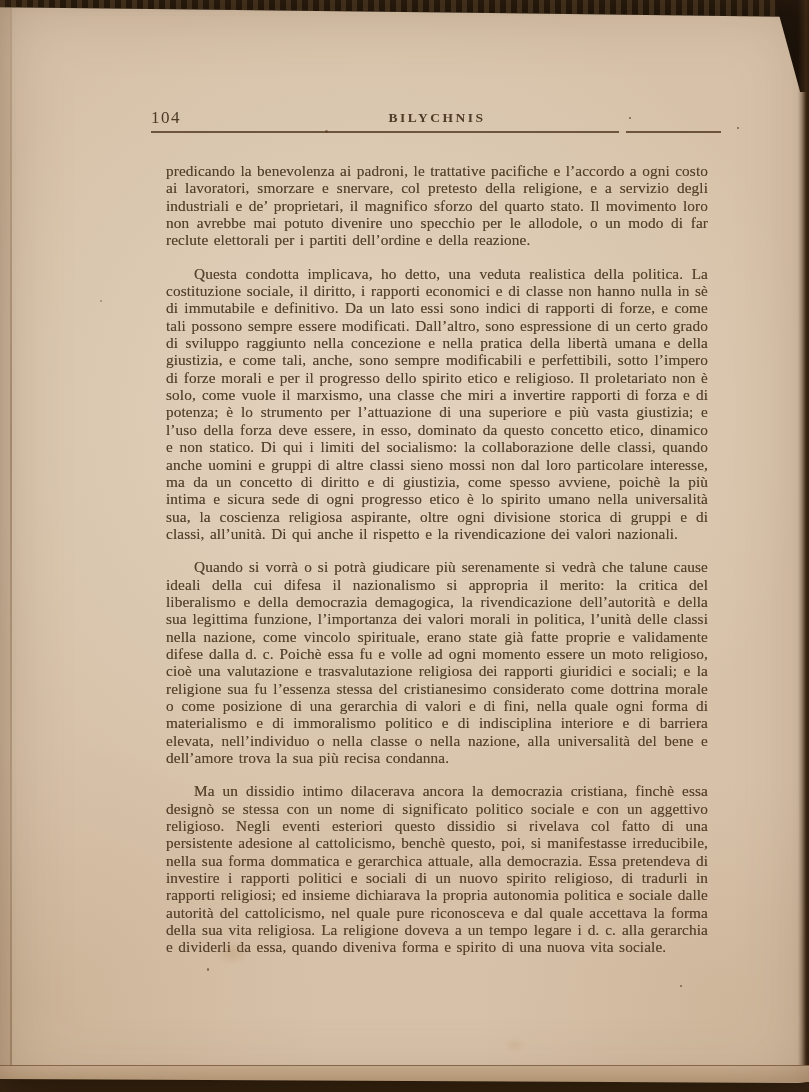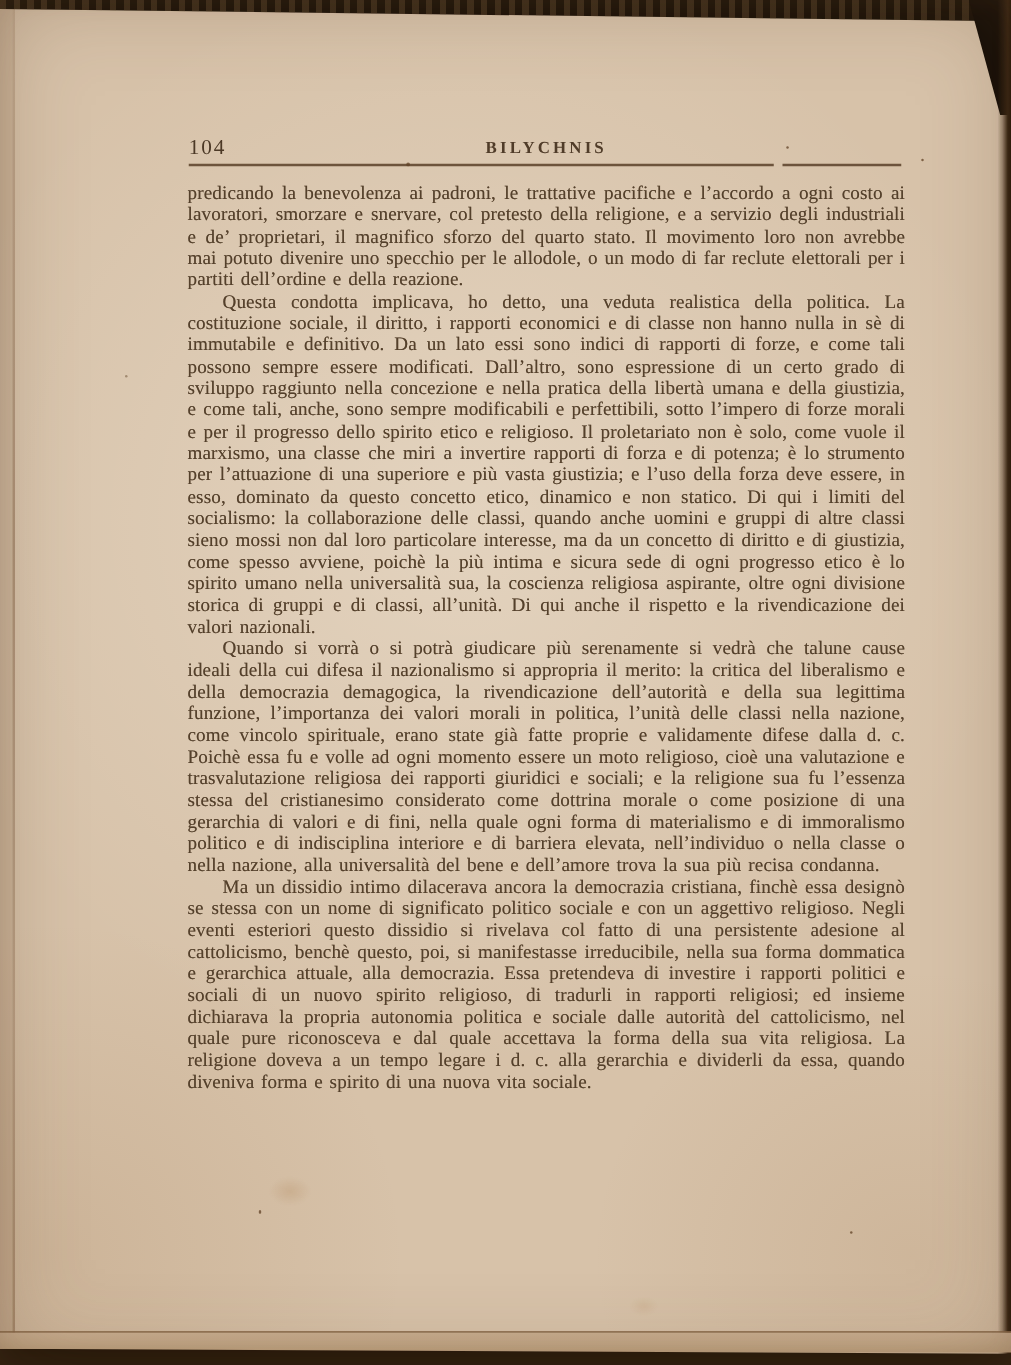--- a/index.html
+++ b/index.html
@@ -96,21 +96,21 @@
 
   .body-text {
     position: absolute; left: 150px; top: 146px; width: 574px; z-index: 2;
     font-size: 15.3px; line-height: 17.35px;
     text-align: justify;
     color: #54402b;
     word-spacing: 1.5px;
     letter-spacing: 0.1px;
     text-shadow: 0 0 0.5px rgba(84,64,43,0.55);
   }
-  .body-text p { margin: 0; }
+  .body-text p { margin: 16px; }
   .body-text p.indent { text-indent: 28px; }
 </style>
 </head>
 <body>
 
 <div class="photo">
 
   <div class="header-row">
     <span class="page-number">104</span>
     <span class="journal-title">BILYCHNIS</span>

